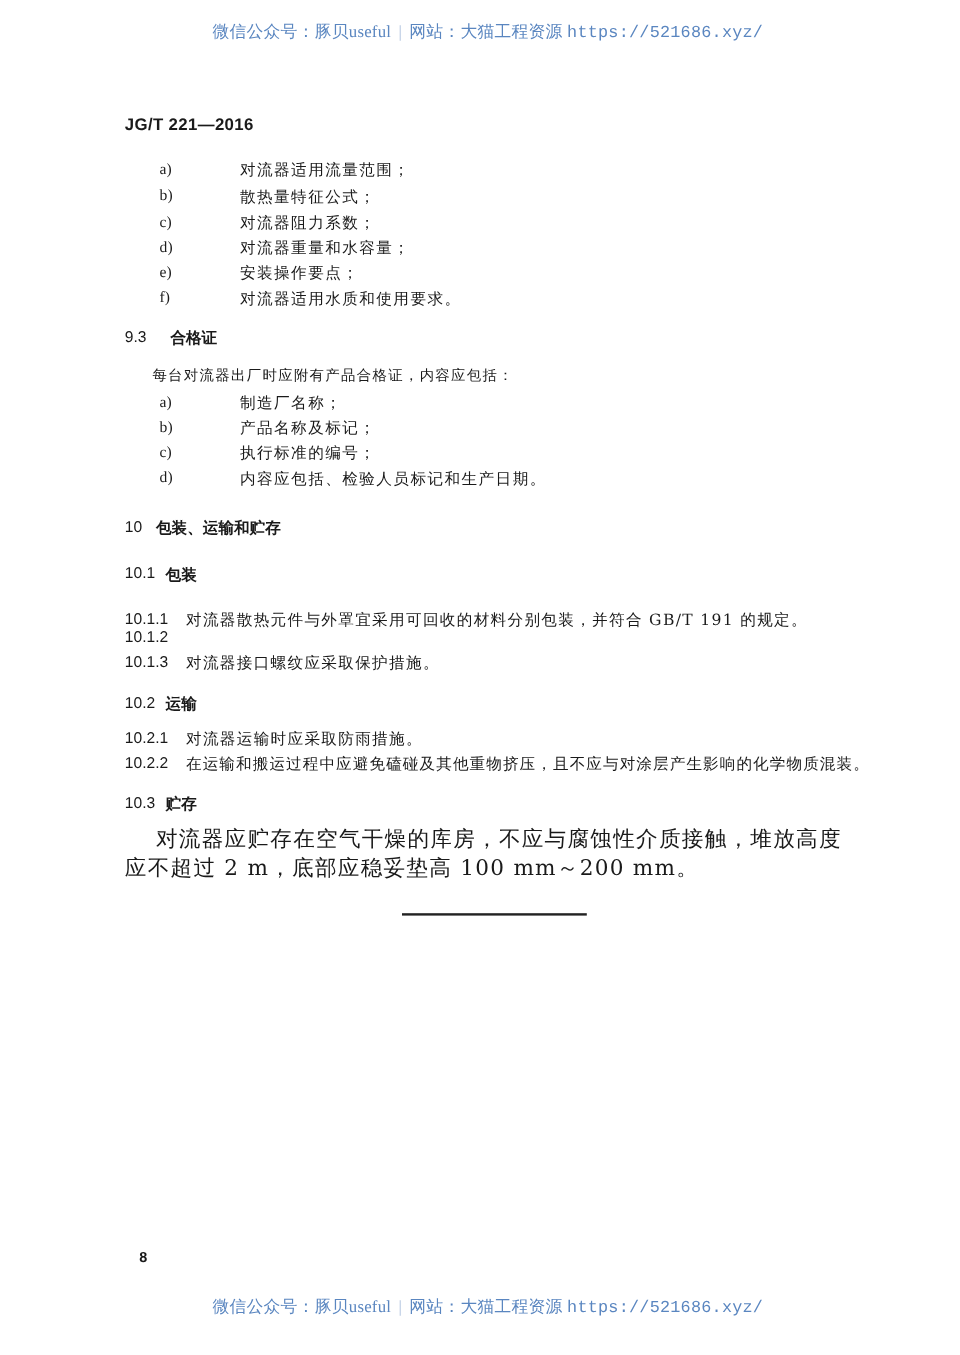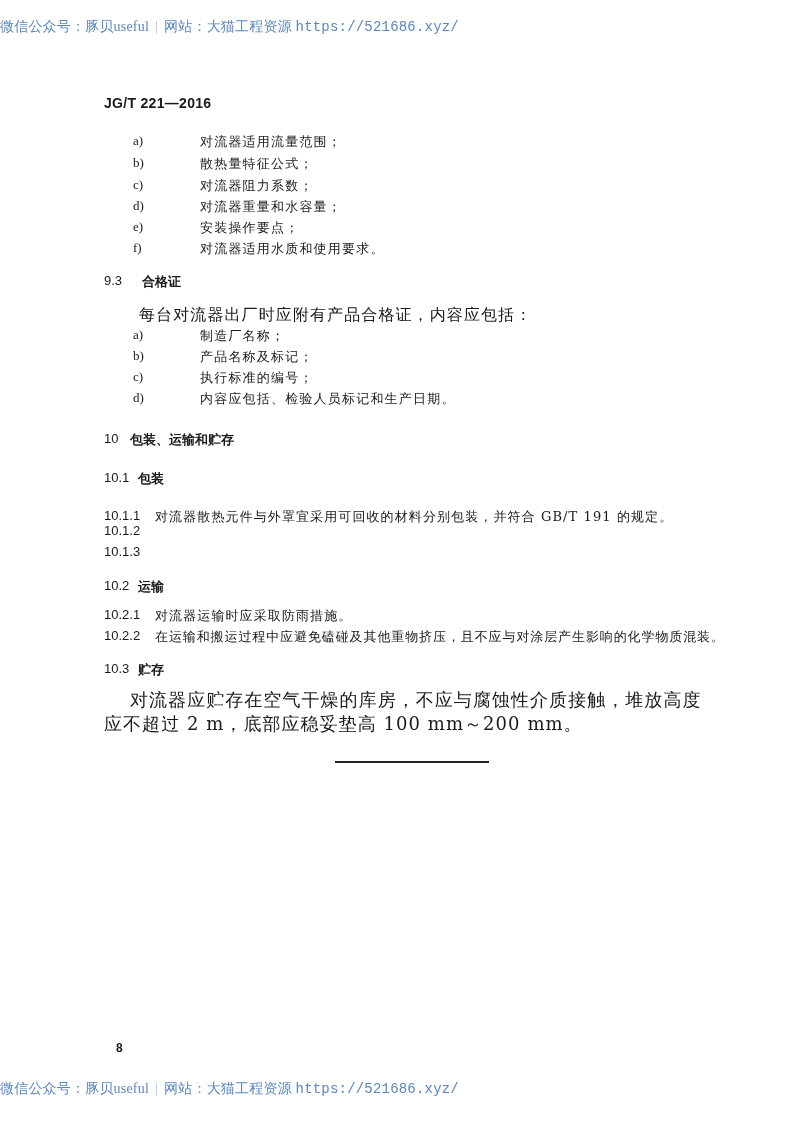--- a/index.html
+++ b/index.html
@@ -2,21 +2,21 @@
 <html><head>
   <meta charset="utf-8">
   <style>
     html, body { margin: 0; padding: 0; }
     body {
       width: 800px; height: 1129px; position: relative; overflow: hidden;
       background: #ffffff; color: #1a1a1a;
       font-family: "DejaVu Serif", "Liberation Serif", serif;
     }
     .watermark {
-      position: absolute; left: 0; width: 636px; text-align: left;
+      position: absolute; left: 0; width: 636px; text-align: right;
       font-family: "Liberation Serif", "DejaVu Serif", serif;
       font-size: 14px; color: #5a86c0; letter-spacing: 0.2px;
     }
     .watermark .sep { color: #a9bedc; margin: 0 6px; }
     .watermark .url { font-family: "Liberation Mono", "DejaVu Sans Mono", monospace; font-size: 14px; }
     .wm-top { top: 18px; }
     .wm-bottom { top: 1080px; }
     .std-code {
       position: absolute; left: 104px; top: 95px;
       font-family: "Liberation Sans", "DejaVu Sans", sans-serif;
@@ -72,21 +72,21 @@
   <div class="item" style="top:240px">
       <span class="lab">f)</span>
       <span class="txt">对流器适用水质和使用要求。</span>
     </div>
 </div>
 
 <div class="heading" style="top:273px">
   <span class="num" style="width:38px">9.3</span>
     <span>合格证</span>
 </div>
-<div class="abs" style="left:139px; top:305px; font-size:16px; letter-spacing:1.1px">每台对流器出厂时应附有产品合格证，内容应包括：</div>
+<div class="abs" style="left:127px; top:305px; font-size:12px; letter-spacing:1.1px">每台对流器出厂时应附有产品合格证，内容应包括：</div>
 <div class="item" style="top:327px">
     <span class="lab">a)</span>
     <span class="txt">制造厂名称；</span>
   </div>
 <div class="item" style="top:348px">
     <span class="lab">b)</span>
     <span class="txt">产品名称及标记；</span>
   </div>
 <div class="item" style="top:369px">
     <span class="lab">c)</span>
@@ -108,20 +108,21 @@
 </div>
 <div class="clause" style="top:508px">
     <span class="num">10.1.1</span>
     <span class="txt">对流器散热元件与外罩宜采用可回收的材料分别包装，并符合 GB/T 191 的规定。</span>
   </div>
 <div class="clause" style="top:523px">
     <span class="num">10.1.2</span>
   </div>
 <div class="clause" style="top:544px">
     <span class="num">10.1.3</span>
+    <span class="txt">对流器接口螺纹应采取保护措施。</span>
   </div>
 
 <div class="heading" style="top:578px">
   <span class="num" style="width:34px">10.2</span>
     <span>运输</span>
 </div>
 <div class="clause" style="top:607px">
     <span class="num">10.2.1</span>
     <span class="txt">对流器运输时应采取防雨措施。</span>
   </div>

